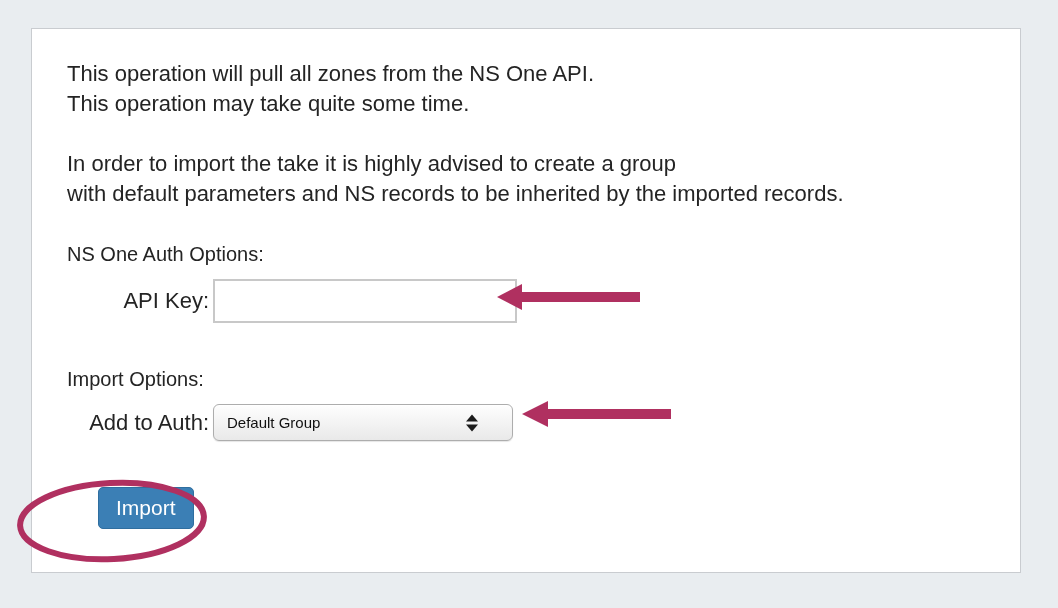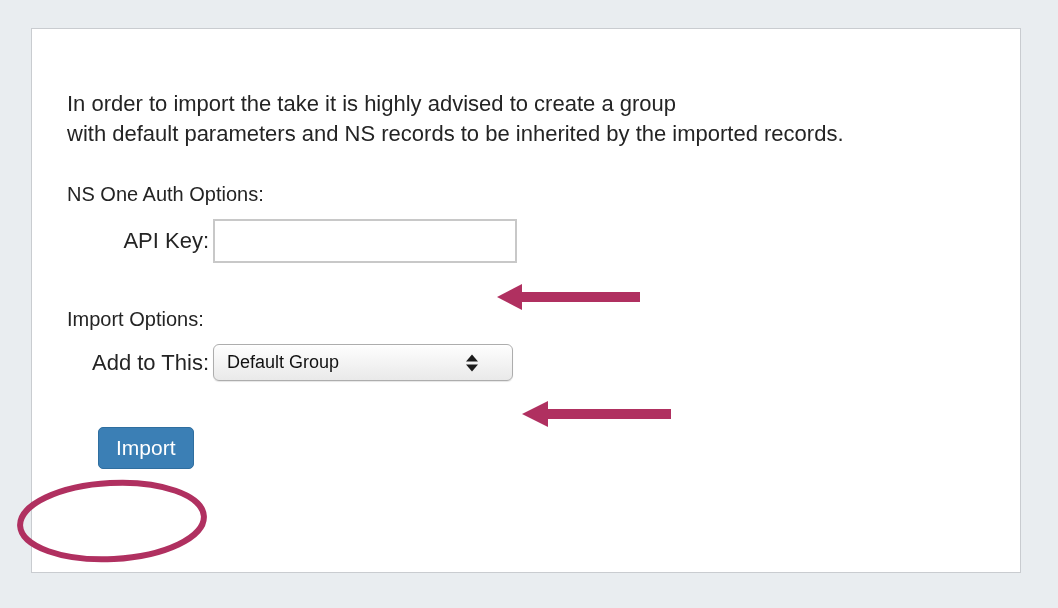--- a/index.html
+++ b/index.html
@@ -103,21 +103,21 @@
     width: 300px;
     height: 37px;
     box-sizing: border-box;
     border: 1px solid #adadad;
     border-radius: 6px;
     background: linear-gradient(to bottom, #fefefe 0%, #f3f3f3 52%, #e9e9e9 100%);
     box-shadow: 0 1px 0 rgba(255,255,255,0.85) inset, 0 1px 1px rgba(0,0,0,0.10);
     display: flex;
     align-items: center;
     padding: 0 34px 0 13px;
-    font-size: 18px;
+    font-size: 15px;
     color: #111111;
     white-space: nowrap;
     overflow: hidden;
     cursor: default;
   }
   .select-arrows {
     position: absolute;
     right: 11px;
     top: 50%;
     transform: translateY(-50%);
@@ -167,35 +167,37 @@
   }
 </style>
 </head>
 <body>
 
 <div id="app-root">
 
   <div class="panel">
     <div class="panel-inner">
 
+      <div class="para para-1">This operation will pull all zones from the NS One API.
+This operation may take quite some time.</div>
 
       <div class="para para-2">In order to import the take it is highly advised to create a group
 with default parameters and NS records to be inherited by the imported records.</div>
 
       <div class="section-label" id="auth-section-label">NS One Auth Options:</div>
 
       <div class="form-row">
         <span class="field-label">API Key:</span>
         <input class="text-input" type="text" id="api-key-input" value="" style="">
       </div>
 
       <div class="section-label" id="import-section-label">Import Options:</div>
 
       <div class="form-row">
-        <span class="field-label">Add to This:</span>
+        <span class="field-label">Add to Auth:</span>
         <span class="select-wrap">
           <span class="select-box">
             <span>Default Group</span>
           </span>
           <span class="select-arrows">
             <span class="tri-up"></span>
             <span class="tri-down"></span>
           </span>
         </span>
       </div>

